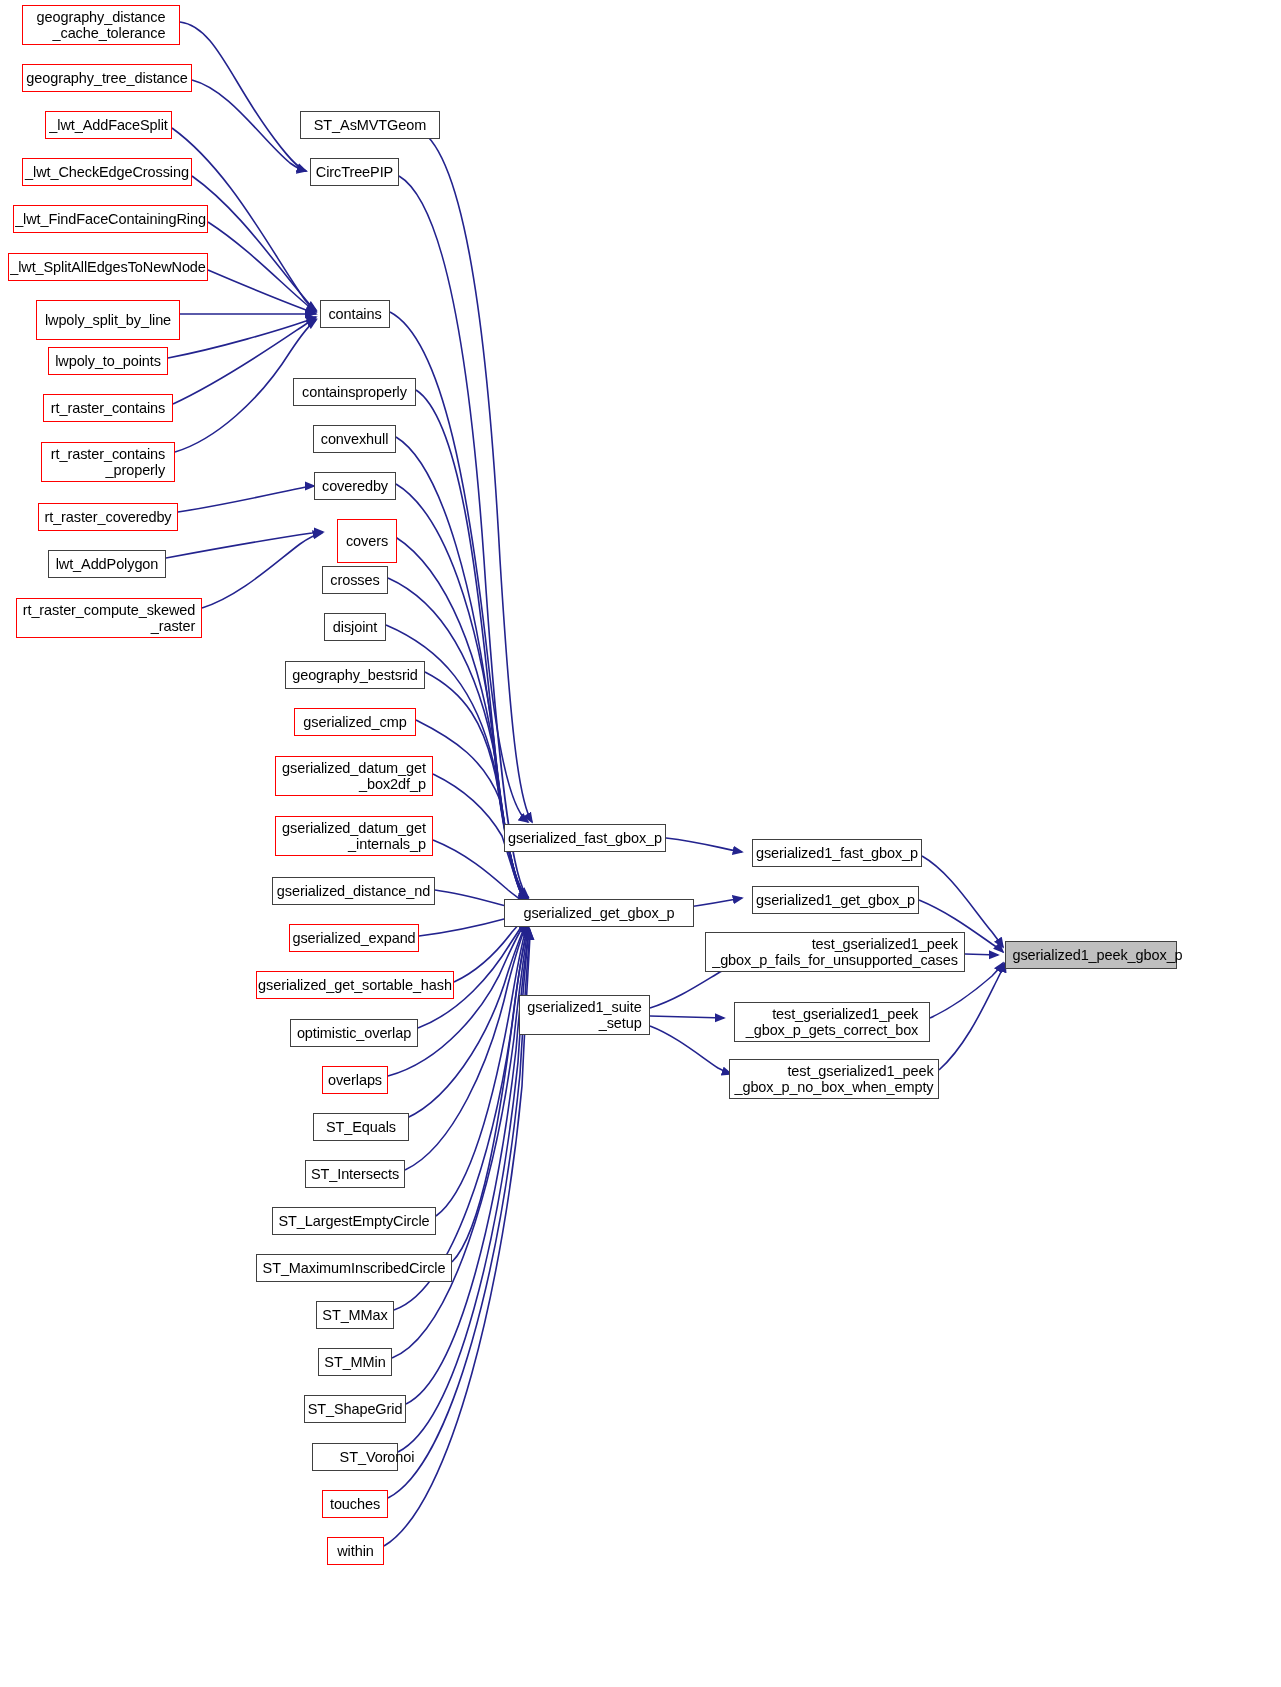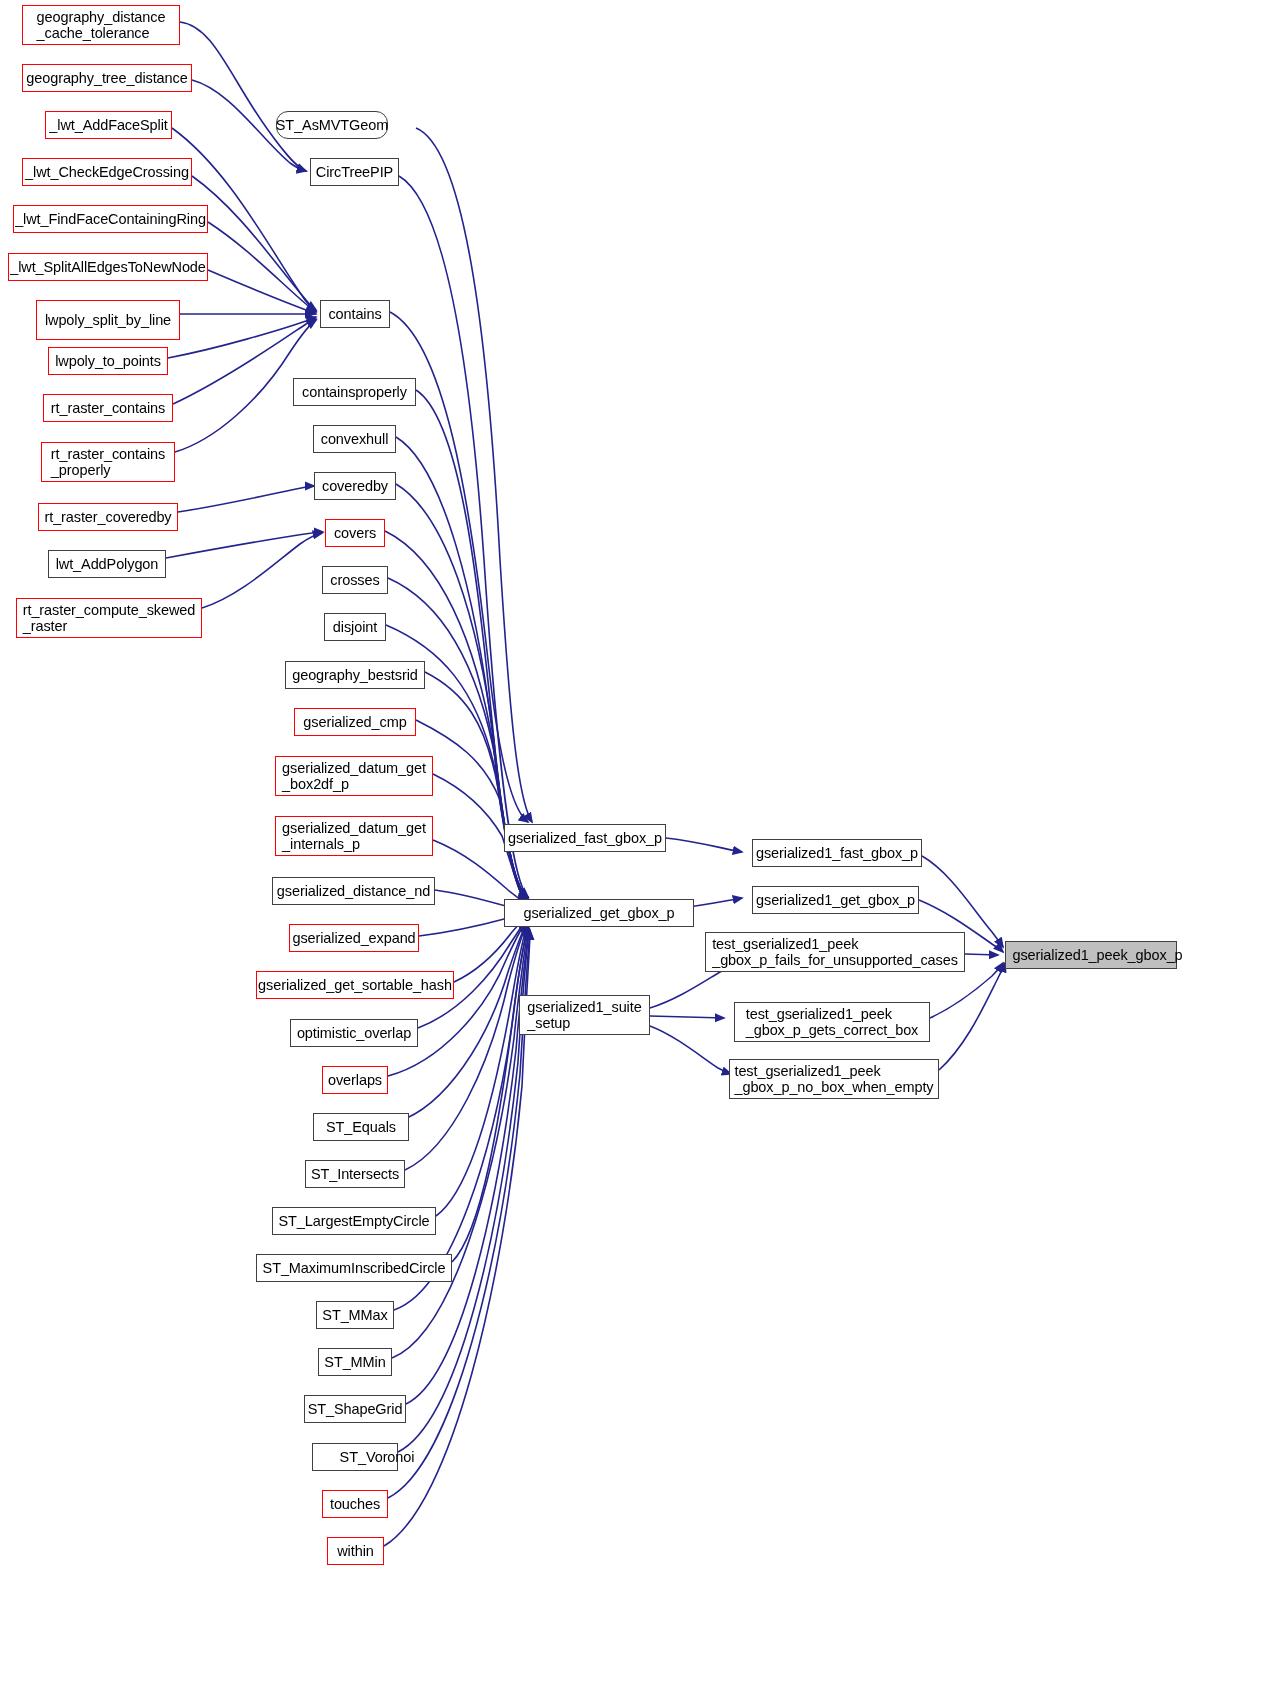--- a/index.html
+++ b/index.html
@@ -7,21 +7,21 @@
   #canvas { position:relative; width:1281px; height:1687px; background:#ffffff; overflow:hidden; }
   svg.edges { position:absolute; left:0; top:0; width:1281px; height:1687px; pointer-events:none; }
   .node {
     position:absolute;
     box-sizing:border-box;
     background:#ffffff;
     border:1px solid #404040;
     display:flex;
     align-items:center;
     justify-content:center;
-    text-align:left;
+    text-align:right;
     font-size:14.5px;
     color:#000000;
     line-height:1.12;
     white-space:pre;
     letter-spacing:-0.1px;
   }
   .node.red { border-color:#ff0000; }
   .node.highlight { background:#bfbfbf; border-color:#404040; }
   .node span { display:block; }
 </style>
@@ -99,27 +99,27 @@
       <div class="node red" style="left: 8px; top: 253px; width: 200px; height: 28px;"><span>_lwt_SplitAllEdgesToNewNode</span></div>
       <div class="node red" style="left: 36px; top: 300px; width: 144px; height: 40px;"><span>lwpoly_split_by_line</span></div>
       <div class="node red" style="left: 48px; top: 347px; width: 120px; height: 28px;"><span>lwpoly_to_points</span></div>
       <div class="node red" style="left: 43px; top: 394px; width: 130px; height: 28px;"><span>rt_raster_contains</span></div>
       <div class="node red" style="left: 41px; top: 442px; width: 134px; height: 40px;"><span>rt_raster_contains
 _properly</span></div>
       <div class="node red" style="left: 38px; top: 503px; width: 140px; height: 28px;"><span>rt_raster_coveredby</span></div>
       <div class="node" style="left: 48px; top: 550px; width: 118px; height: 28px;"><span>lwt_AddPolygon</span></div>
       <div class="node red" style="left: 16px; top: 598px; width: 186px; height: 40px;"><span>rt_raster_compute_skewed
 _raster</span></div>
-      <div class="node" style="left: 276px; top: 111px; width: 112px; height: 28px; border-radius: 12px;"><span>ST_AsMVTGeom</span></div>
+      <div class="node" style="left: 300px; top: 111px; width: 140px; height: 28px;"><span>ST_AsMVTGeom</span></div>
       <div class="node" style="left: 310px; top: 158px; width: 89px; height: 28px;"><span>CircTreePIP</span></div>
       <div class="node" style="left: 320px; top: 300px; width: 70px; height: 28px;"><span>contains</span></div>
       <div class="node" style="left: 293px; top: 378px; width: 123px; height: 28px;"><span>containsproperly</span></div>
       <div class="node" style="left: 313px; top: 425px; width: 83px; height: 28px;"><span>convexhull</span></div>
       <div class="node" style="left: 314px; top: 472px; width: 82px; height: 28px;"><span>coveredby</span></div>
-      <div class="node red" style="left: 325px; top: 519px; width: 60px; height: 28px;"><span>covers</span></div>
+      <div class="node red" style="left: 337px; top: 519px; width: 60px; height: 44px;"><span>covers</span></div>
       <div class="node" style="left: 322px; top: 566px; width: 66px; height: 28px;"><span>crosses</span></div>
       <div class="node" style="left: 324px; top: 613px; width: 62px; height: 28px;"><span>disjoint</span></div>
       <div class="node" style="left: 285px; top: 661px; width: 140px; height: 28px;"><span>geography_bestsrid</span></div>
       <div class="node red" style="left: 294px; top: 708px; width: 122px; height: 28px;"><span>gserialized_cmp</span></div>
       <div class="node red" style="left: 275px; top: 756px; width: 158px; height: 40px;"><span>gserialized_datum_get
 _box2df_p</span></div>
       <div class="node red" style="left: 275px; top: 816px; width: 158px; height: 40px;"><span>gserialized_datum_get
 _internals_p</span></div>
       <div class="node" style="left: 272px; top: 877px; width: 163px; height: 28px;"><span>gserialized_distance_nd</span></div>
       <div class="node red" style="left: 289px; top: 924px; width: 130px; height: 28px;"><span>gserialized_expand</span></div>

